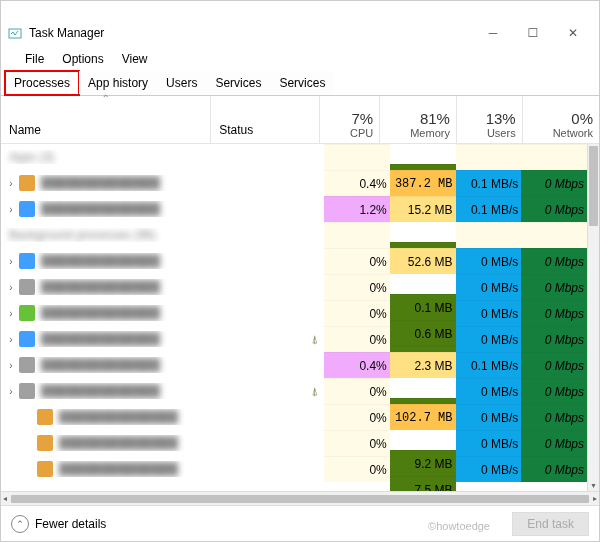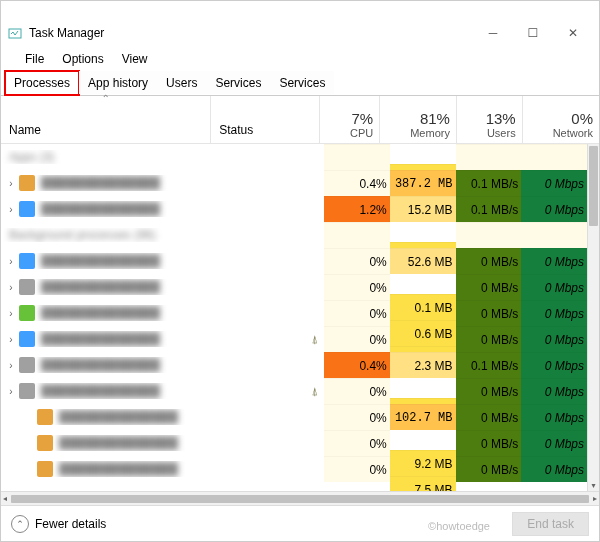--- a/index.html
+++ b/index.html
@@ -31,25 +31,25 @@
 .vscroll .up{top:0} .vscroll .down{bottom:0}
 .row { display:flex; height:26px; align-items:center; }
 .cell-name { width:213px; display:flex; align-items:center; padding-left:4px; overflow:hidden;}
 .cell-status { width:110px; display:flex; align-items:center; justify-content:flex-end; padding-right:6px;}
 .cell-metric { flex:1; text-align:right; padding:0 3px; font-size:12px; display:flex; align-items:center; justify-content:flex-end; height:100%;}
 .blur { filter: blur(3px); color:#888; white-space:nowrap; overflow:hidden;}
 .picon { width:16px; height:16px; margin-right:6px; flex-shrink:0; border-radius:2px;}
 .expand { width:12px; margin-right:2px; color:#666; font-size:10px; text-align:center;}
 .leaf { width:14px;}
 .cpu-c { background:#fffbe6;}
-.cpu-m { background:#f97316;}
-.mem-l { background:#fde047;margin-top:40px;}
+.cpu-m { background:#f0abfc;}
+.mem-l { background:#4d7c0f;margin-top:40px;}
 .mem-m { background:#ffe083;}
 .mem-h { background:#ffc24d;font-family:Liberation Mono, monospace;}
-.disk-c { background:#4d7c0f;}
+.disk-c { background:#0ea5e9;}
 .net-c { background:#15803d;font-style:italic;}
 .heat-row .cell-metric { border-top:1px solid rgba(0,0,0,0.03);}
 .hscroll { height:14px; background:#f1f1f1; border-top:1px solid #ddd; display:flex; align-items:center; justify-content:space-between; padding:0 2px; font-size:8px; color:#666;}
 .hscroll .hthumb { flex:1; margin:0 4px; height:8px; background:#c1c1c1; border-radius:1px;}
 .footer { height:36px; border-top:1px solid #ddd; display:flex; align-items:center; padding:0 10px; justify-content:space-between;}
 .fewer { display:flex; align-items:center; gap:6px; font-size:12px;}
 .circle { width:18px; height:18px; border:1px solid #888; border-radius:50%; display:flex; align-items:center; justify-content:center; font-size:9px; color:#555;}
 .endtask { padding:4px 14px; background:#e5e5e5; color:#aaa; font-size:12px; border:1px solid #ddd;}
 .watermark { position:absolute; right:110px; bottom:10px; color:#bbb; font-size:11px;}
 .col-name .sort-container{ position:relative; width:100%;}

